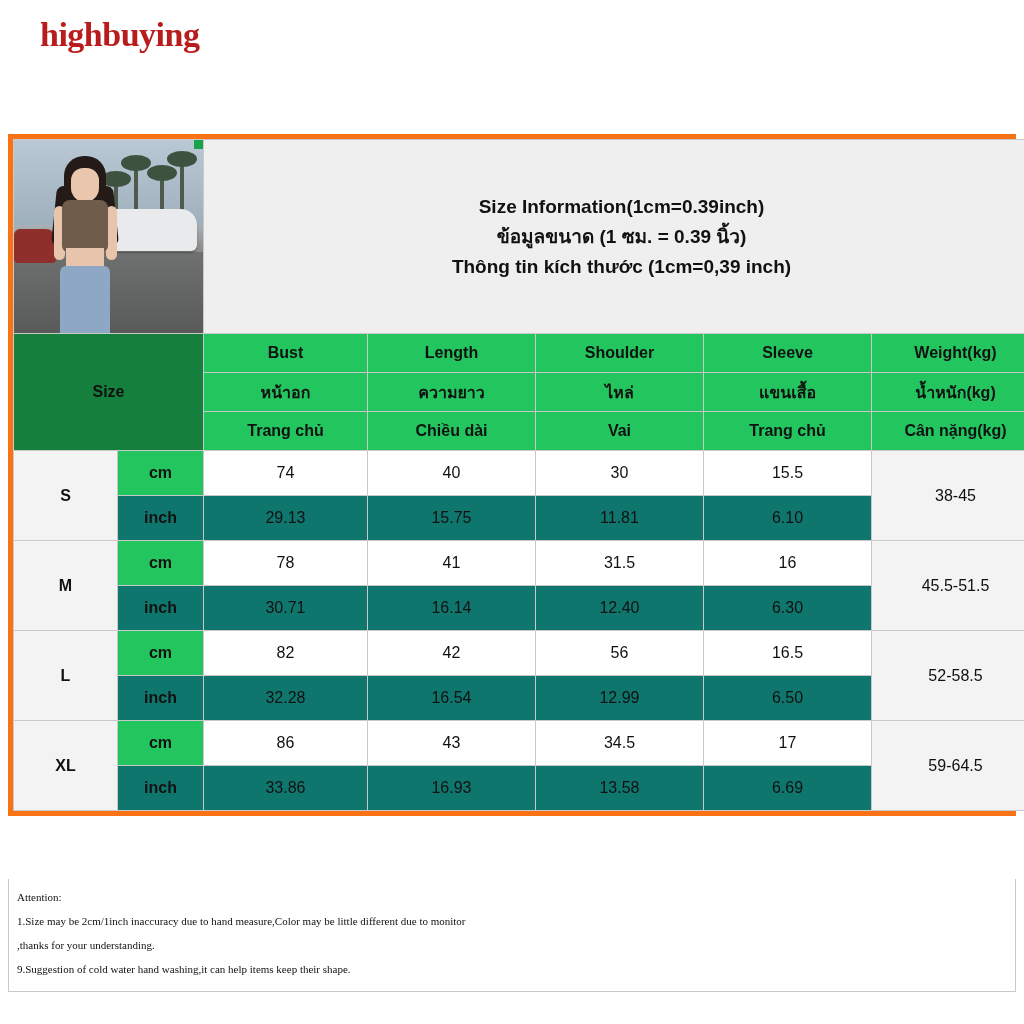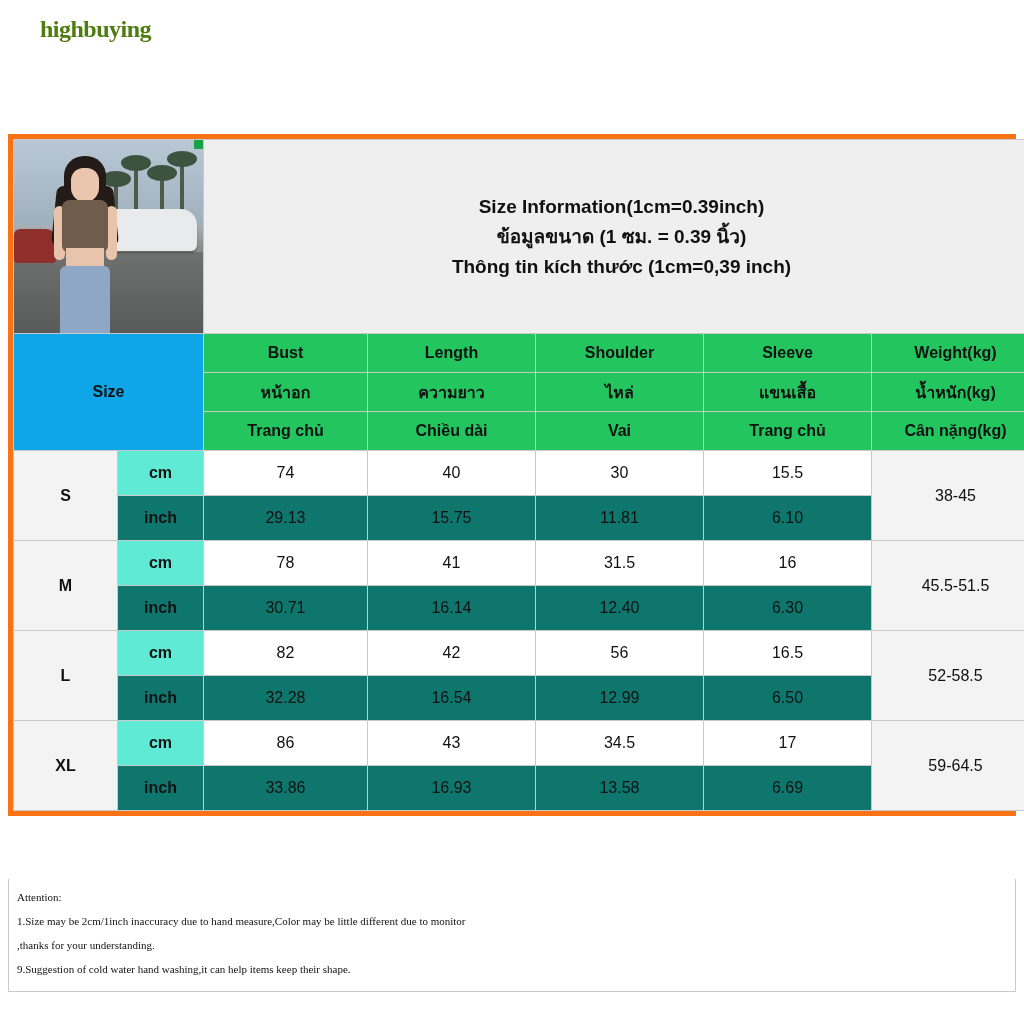--- a/index.html
+++ b/index.html
@@ -15,23 +15,23 @@
     position: relative;
     overflow: hidden;
   }
 
   .brand {
     position: absolute;
     top: 16px;
     left: 40px;
     font-family: "Liberation Serif", serif;
     font-weight: bold;
-    font-size: 24px;
+    font-size: 34px;
     letter-spacing: -0.5px;
-    color: #4d7c0f;
+    color: #b91c1c;
   }
 
   .sheet {
     position: absolute;
     top: 134px;
     left: 8px;
     width: 1008px;
     border: 5px solid #f97316;
     background: #ffffff;
     box-sizing: border-box;
@@ -148,27 +148,27 @@
     line-height: 30px;
     color: #111;
   }
 
   .col-head {
     background: #22c55e;
     font-weight: bold;
     height: 34px;
   }
   .size-word {
-    background: #0ea5e9;
+    background: #15803d;
     font-weight: bold;
     font-size: 27px;
   }
   .unit-cell {
     font-weight: bold;
-    background: #5eead4;
+    background: #22c55e;
     width: 80px;
   }
   .sizename-cell {
     font-weight: bold;
     background: #f3f3f3;
     width: 110px;
     font-size: 17px;
   }
   .weight-cell {
     background: #f3f3f3;

